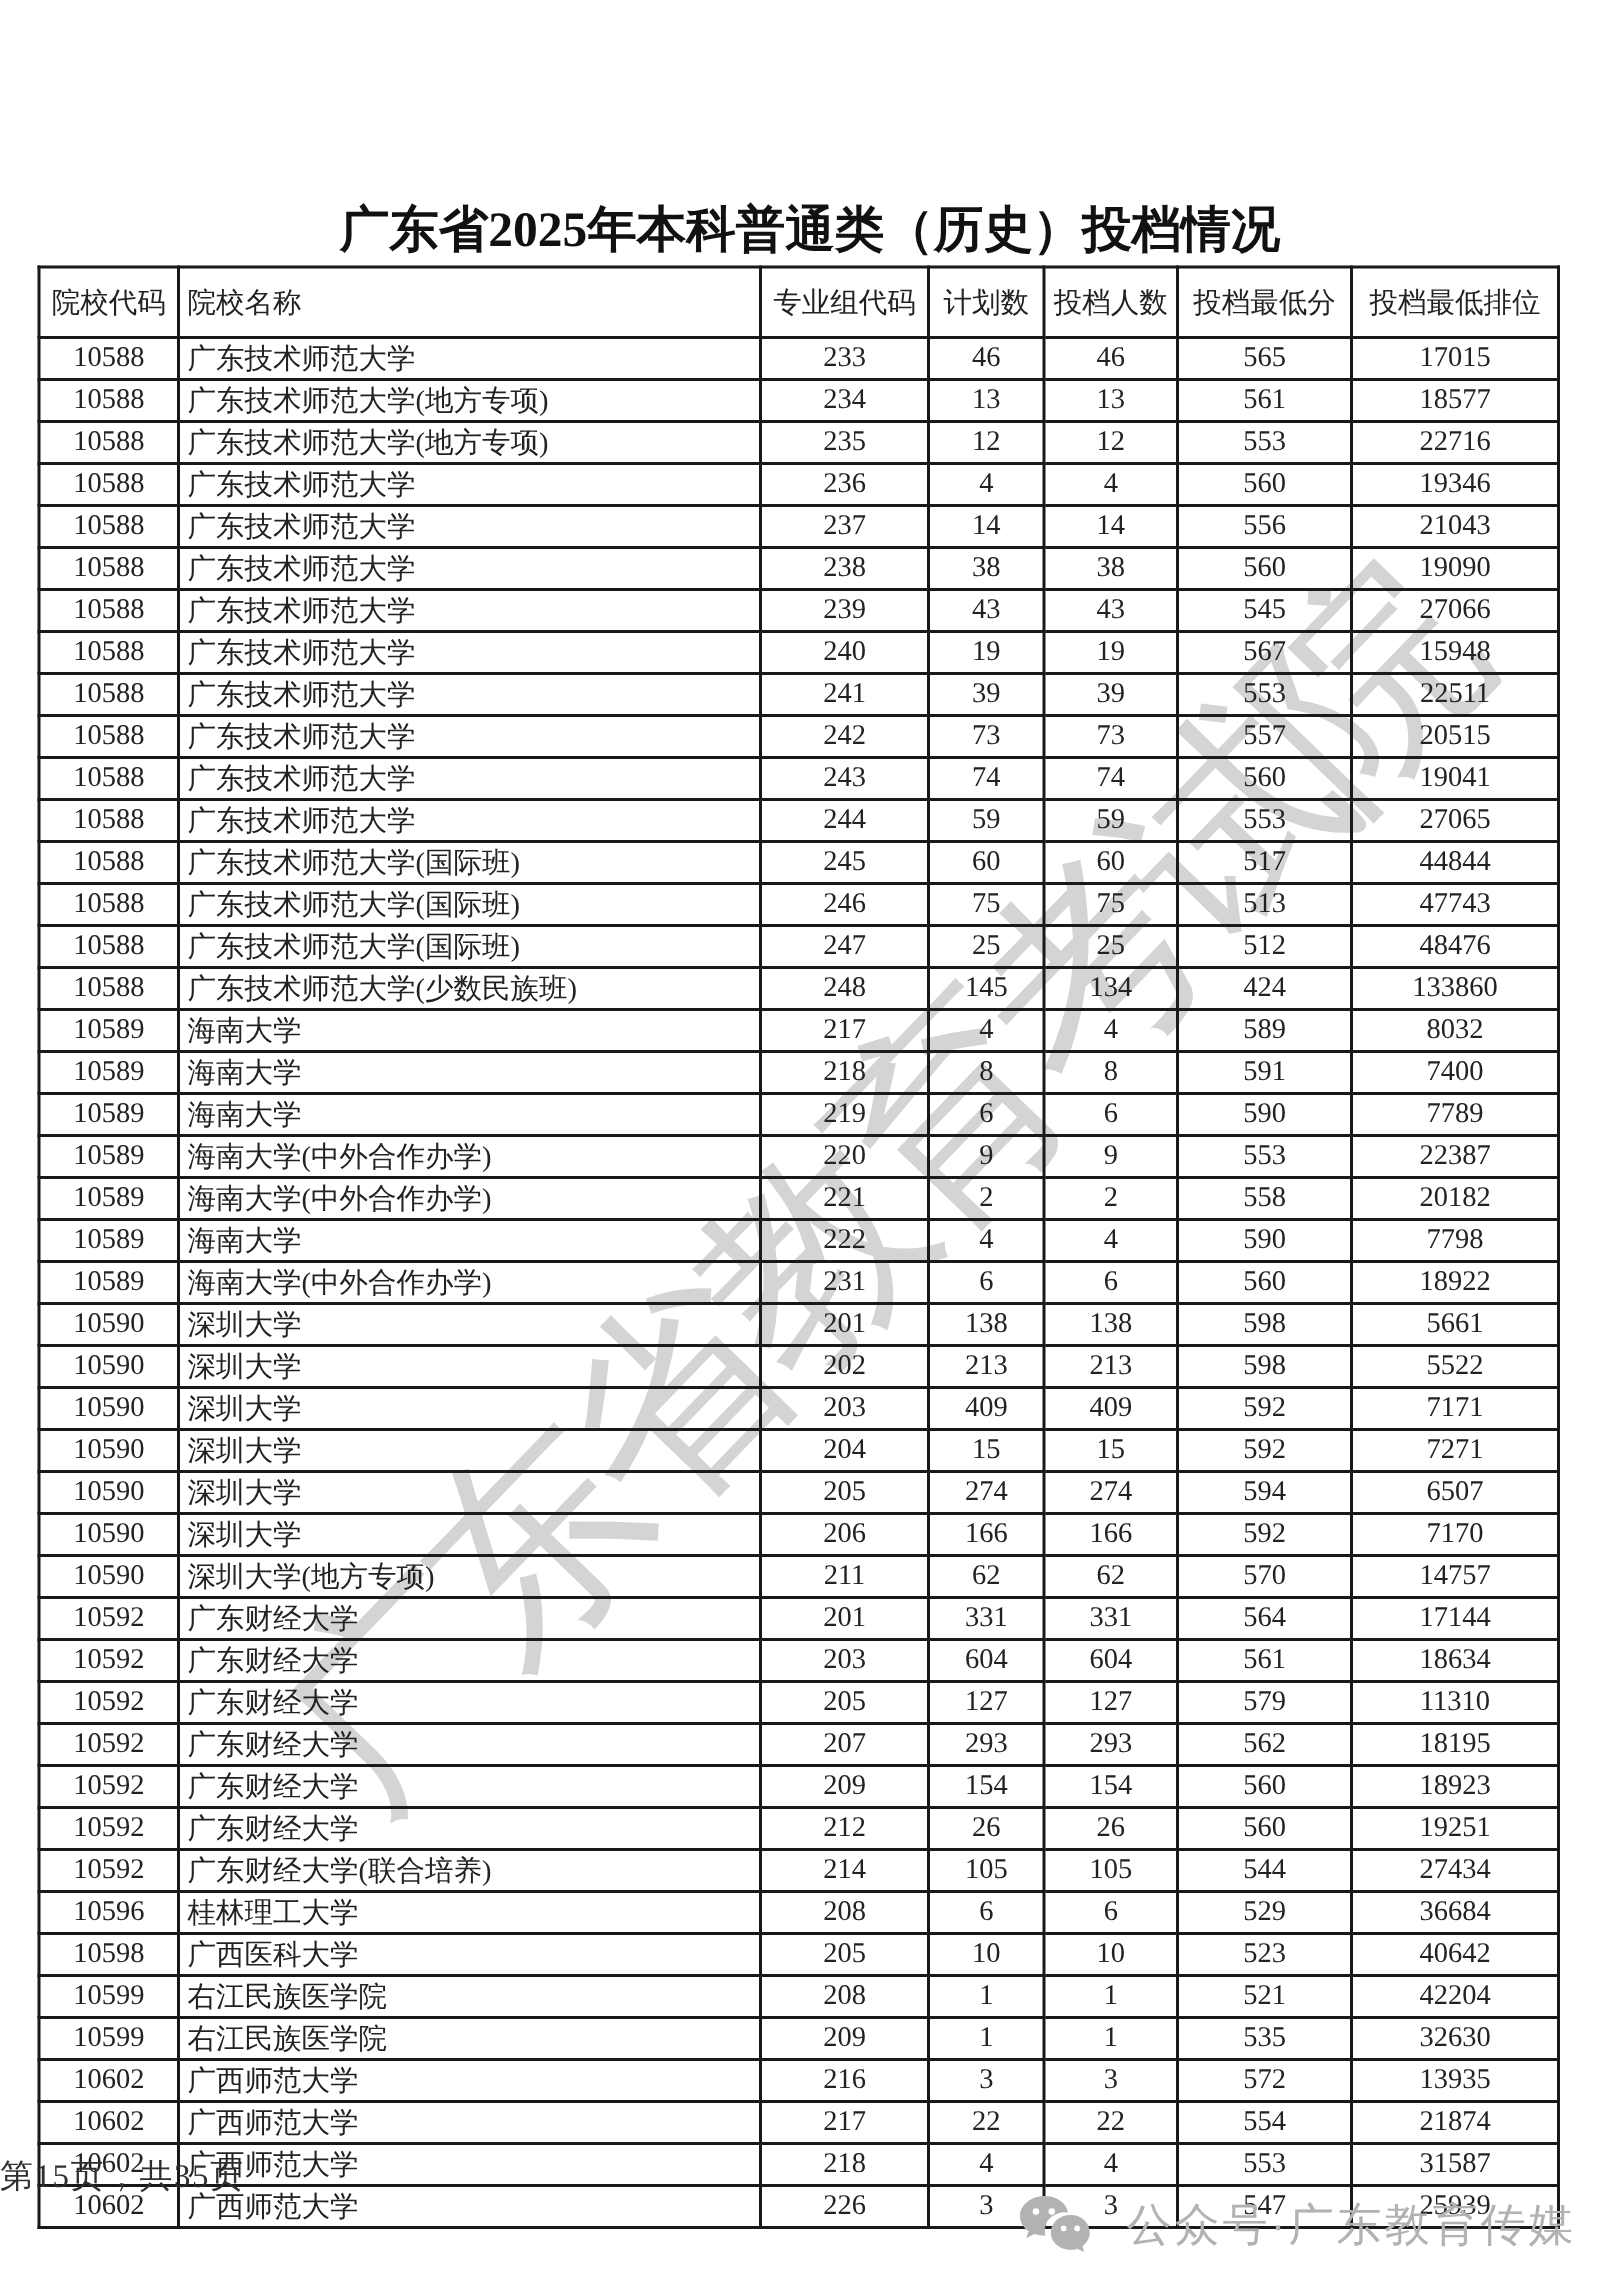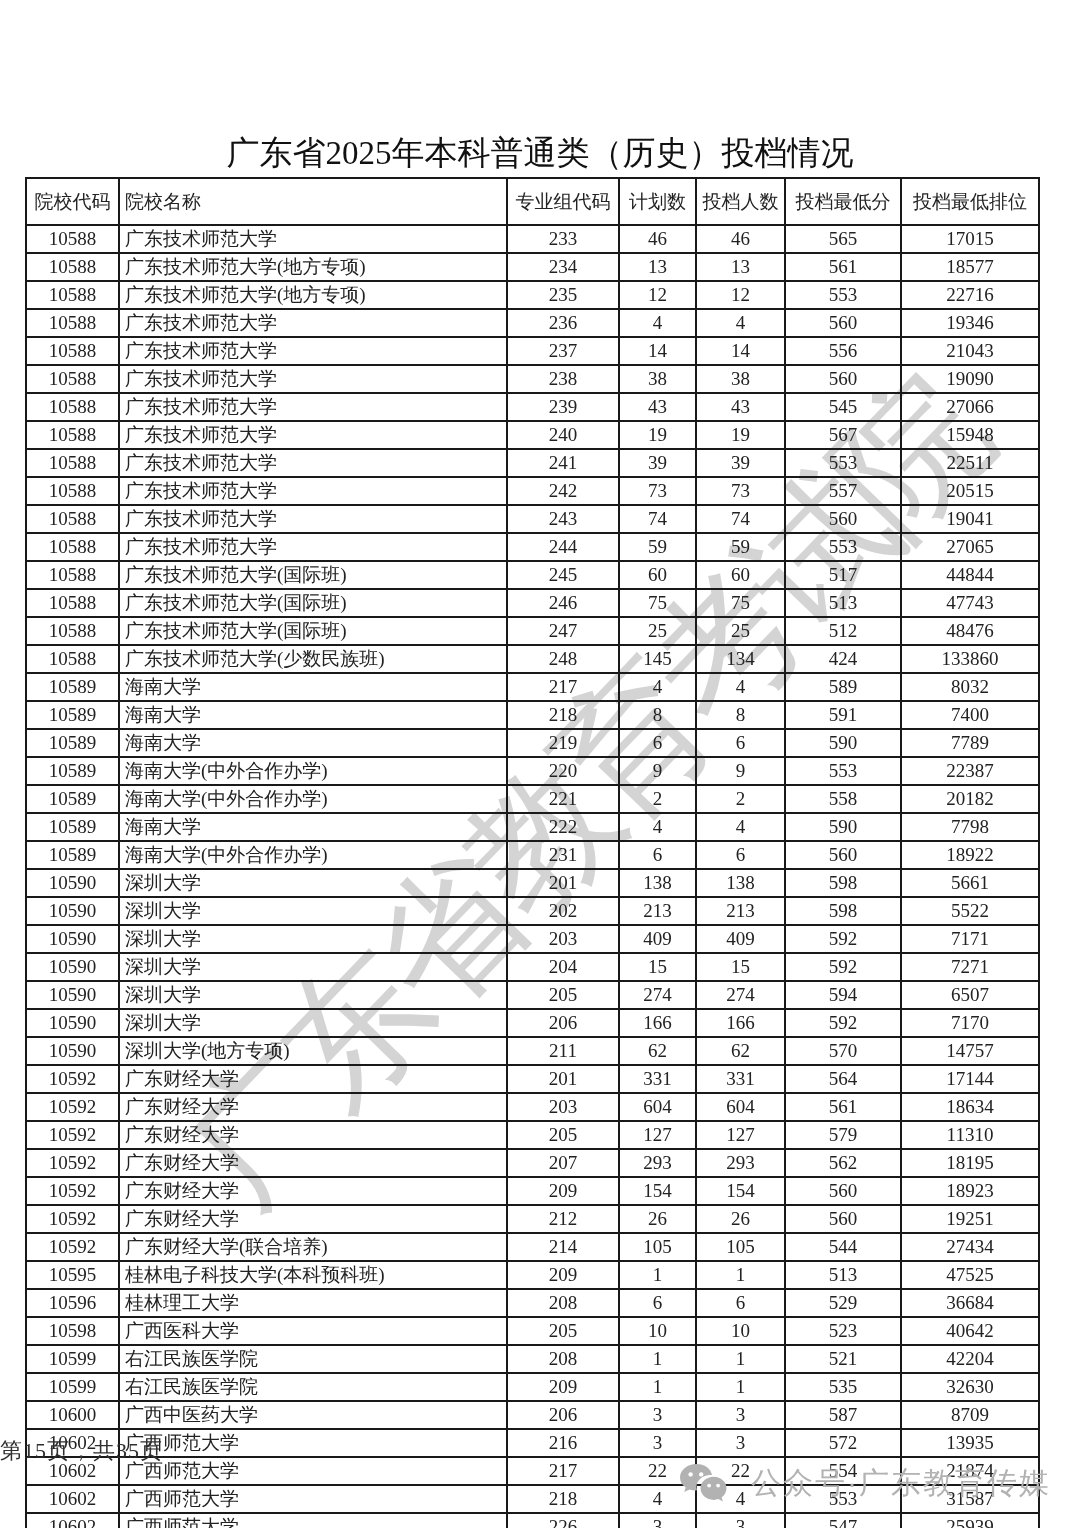--- a/index.html
+++ b/index.html
@@ -23,21 +23,21 @@
     z-index: 0;
     pointer-events: none;
     font-family: "Liberation Serif", "DejaVu Serif", serif;
   }
   .page-title {
     position: absolute;
     top: 131px; left: 0;
     width: 1080px;
     text-align: center;
     font-size: 33px;
-    font-weight: normal;
+    font-weight: bold;
     letter-spacing: 0px;
     z-index: 2;
     color: #111;
   }
   table.doc-table {
     position: absolute;
     left: 25px; top: 177px;
     width: 1013px;
     border-collapse: collapse;
     table-layout: fixed;
@@ -447,29 +447,20 @@
       <tr>
         <td class="c0">10592</td>
         <td class="c1">广东财经大学(联合培养)</td>
         <td class="c2">214</td>
         <td class="c3">105</td>
         <td class="c4">105</td>
         <td class="c5">544</td>
         <td class="c6">27434</td>
       </tr>
       <tr>
-        <td class="c0">10595</td>
-        <td class="c1">桂林电子科技大学(本科预科班)</td>
-        <td class="c2">209</td>
-        <td class="c3">1</td>
-        <td class="c4">1</td>
-        <td class="c5">513</td>
-        <td class="c6">47525</td>
-      </tr>
-      <tr>
         <td class="c0">10596</td>
         <td class="c1">桂林理工大学</td>
         <td class="c2">208</td>
         <td class="c3">6</td>
         <td class="c4">6</td>
         <td class="c5">529</td>
         <td class="c6">36684</td>
       </tr>
       <tr>
         <td class="c0">10598</td>
@@ -490,29 +481,20 @@
         <td class="c6">42204</td>
       </tr>
       <tr>
         <td class="c0">10599</td>
         <td class="c1">右江民族医学院</td>
         <td class="c2">209</td>
         <td class="c3">1</td>
         <td class="c4">1</td>
         <td class="c5">535</td>
         <td class="c6">32630</td>
-      </tr>
-      <tr>
-        <td class="c0">10600</td>
-        <td class="c1">广西中医药大学</td>
-        <td class="c2">206</td>
-        <td class="c3">3</td>
-        <td class="c4">3</td>
-        <td class="c5">587</td>
-        <td class="c6">8709</td>
       </tr>
       <tr>
         <td class="c0">10602</td>
         <td class="c1">广西师范大学</td>
         <td class="c2">216</td>
         <td class="c3">3</td>
         <td class="c4">3</td>
         <td class="c5">572</td>
         <td class="c6">13935</td>
       </tr>

